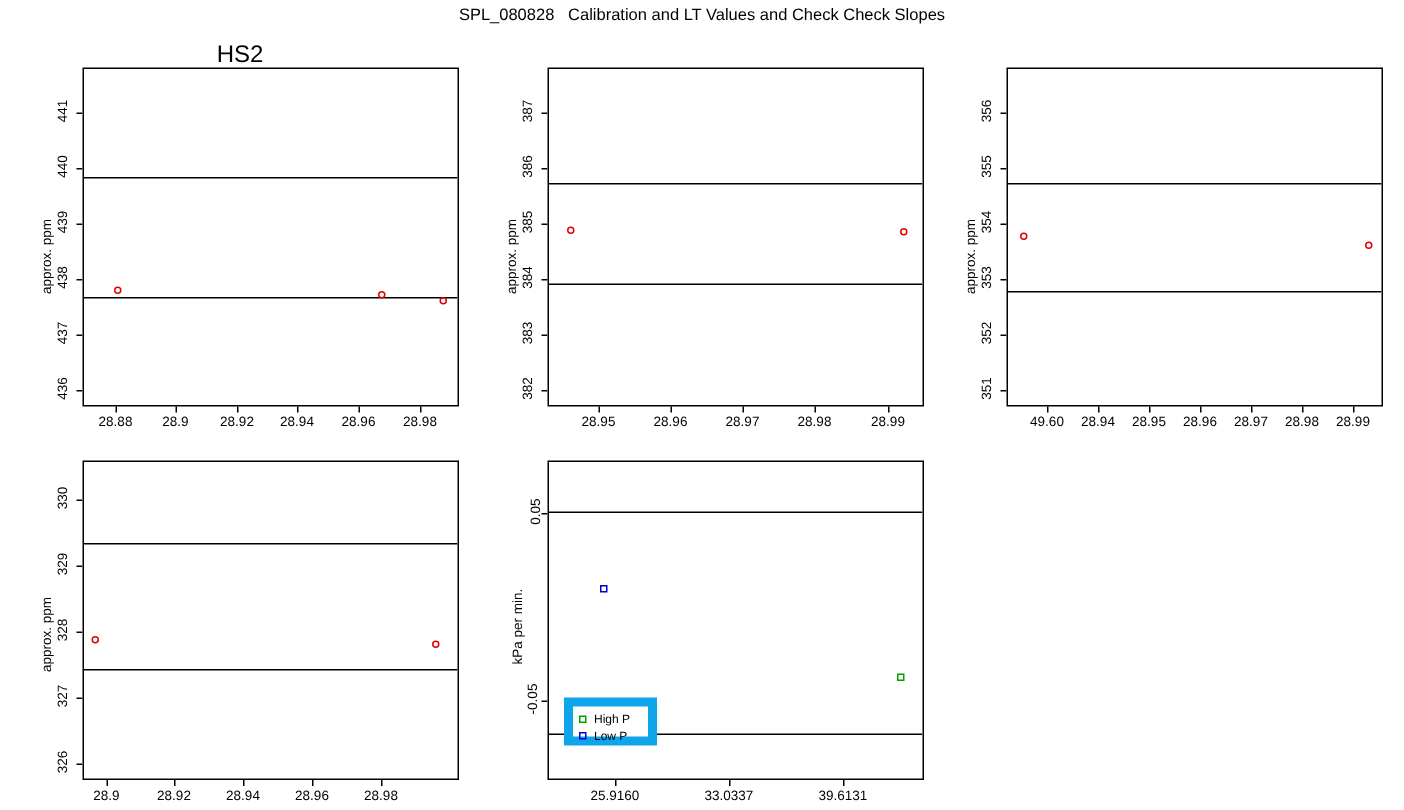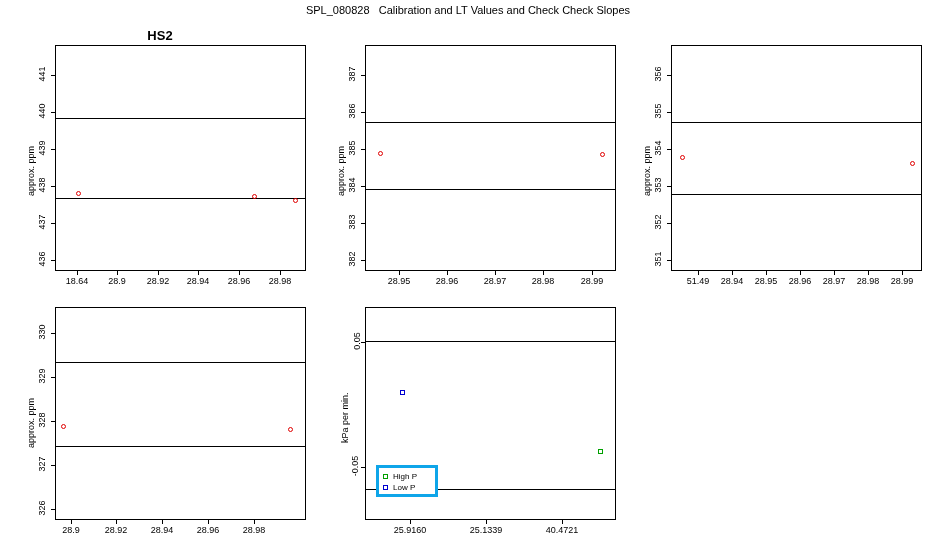--- a/index.html
+++ b/index.html
@@ -27,22 +27,22 @@
   }
   .panel {
     position: absolute;
   }
   .panel-title {
     position: absolute;
     top: 0;
     left: 0;
     width: 100%;
     text-align: center;
-    font-size: 13px;
-    font-weight: bold;
+    font-size: 16px;
+    font-weight: normal;
     white-space: nowrap;
   }
   .plot-frame {
     position: absolute;
     border: 1px solid #000000;
     box-sizing: border-box;
     background: #ffffff;
     overflow: hidden;
   }
   .hline {
@@ -101,21 +101,21 @@
     border-top: 1px solid #000;
   }
   .tickmark-x {
     position: absolute;
     height: 4px;
     width: 0;
     border-left: 1px solid #000;
   }
   .legend {
     position: absolute;
-    border: 3px solid #0ea5e9;
+    border: 6px solid #0ea5e9;
     background: #fff;
     box-sizing: border-box;
     font-size: 8px;
     padding: 3px 4px;
   }
   .legend-row {
     display: flex;
     align-items: center;
     height: 11px;
     white-space: nowrap;
@@ -161,21 +161,21 @@
     <div class="pt red" style="left:239px; top:154px;"></div>
   </div>
 
   <div class="tickmark-x" style="left:67px; top:245px;"></div>
   <div class="tickmark-x" style="left:107px; top:245px;"></div>
   <div class="tickmark-x" style="left:148px; top:245px;"></div>
   <div class="tickmark-x" style="left:188px; top:245px;"></div>
   <div class="tickmark-x" style="left:229px; top:245px;"></div>
   <div class="tickmark-x" style="left:270px; top:245px;"></div>
 
-  <div class="xtick" style="left:47px; top:250px; width:40px;">18.64</div>
+  <div class="xtick" style="left:47px; top:250px; width:40px;">28.88</div>
   <div class="xtick" style="left:87px; top:250px; width:40px;">28.9</div>
   <div class="xtick" style="left:128px; top:250px; width:40px;">28.92</div>
   <div class="xtick" style="left:168px; top:250px; width:40px;">28.94</div>
   <div class="xtick" style="left:209px; top:250px; width:40px;">28.96</div>
   <div class="xtick" style="left:250px; top:250px; width:40px;">28.98</div>
 </div>
 
 <div class="panel" style="left:320px; top:26px; width:300px; height:260px;">
 
   <div class="ylab" style="left:16px; top:170px;">approx. ppm</div>
@@ -240,21 +240,21 @@
   </div>
 
   <div class="tickmark-x" style="left:72px; top:245px;"></div>
   <div class="tickmark-x" style="left:106px; top:245px;"></div>
   <div class="tickmark-x" style="left:140px; top:245px;"></div>
   <div class="tickmark-x" style="left:174px; top:245px;"></div>
   <div class="tickmark-x" style="left:208px; top:245px;"></div>
   <div class="tickmark-x" style="left:242px; top:245px;"></div>
   <div class="tickmark-x" style="left:276px; top:245px;"></div>
 
-  <div class="xtick" style="left:52px; top:250px; width:40px;">51.49</div>
+  <div class="xtick" style="left:52px; top:250px; width:40px;">49.60</div>
   <div class="xtick" style="left:86px; top:250px; width:40px;">28.94</div>
   <div class="xtick" style="left:120px; top:250px; width:40px;">28.95</div>
   <div class="xtick" style="left:154px; top:250px; width:40px;">28.96</div>
   <div class="xtick" style="left:188px; top:250px; width:40px;">28.97</div>
   <div class="xtick" style="left:222px; top:250px; width:40px;">28.98</div>
   <div class="xtick" style="left:256px; top:250px; width:40px;">28.99</div>
 </div>
 
 <div class="panel" style="left:10px; top:288px; width:300px; height:250px;">
 
@@ -319,15 +319,15 @@
         <span>Low P</span>
       </div>
     </div>
   </div>
 
   <div class="tickmark-x" style="left:90px; top:232px;"></div>
   <div class="tickmark-x" style="left:166px; top:232px;"></div>
   <div class="tickmark-x" style="left:242px; top:232px;"></div>
 
   <div class="xtick" style="left:65px; top:237px; width:50px;">25.9160</div>
-  <div class="xtick" style="left:141px; top:237px; width:50px;">25.1339</div>
-  <div class="xtick" style="left:217px; top:237px; width:50px;">40.4721</div>
+  <div class="xtick" style="left:141px; top:237px; width:50px;">33.0337</div>
+  <div class="xtick" style="left:217px; top:237px; width:50px;">39.6131</div>
 </div>
 
 </body></html>

